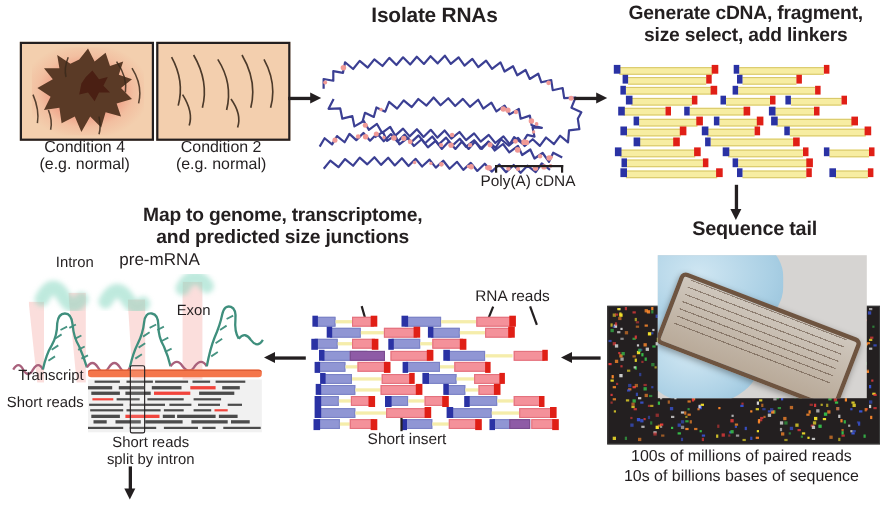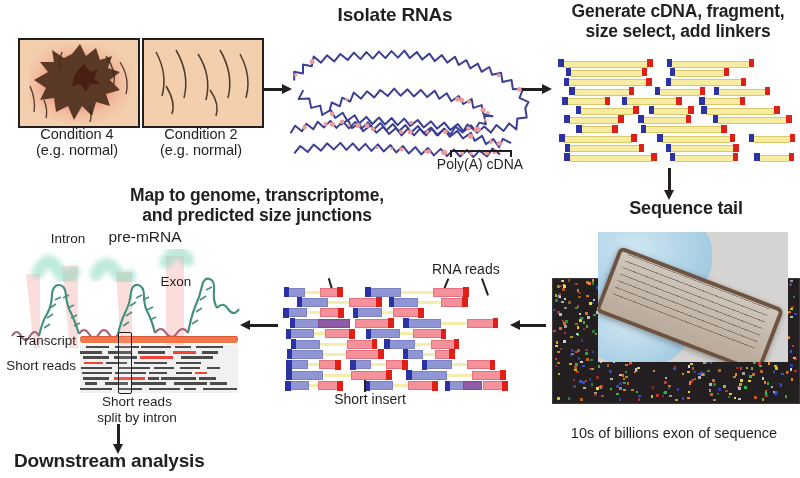--- a/index.html
+++ b/index.html
@@ -913,21 +913,21 @@
     <div class="cell" style="left:22px;top:14px;width:168px;height:62px;
                 transform:rotate(21deg);transform-origin:0 0;
                 background:linear-gradient(180deg,#cfc7bd,#b9aa99);
                 border:4px solid #6e5440;box-shadow:0 2px 6px rgba(0,0,0,.35);"></div>
     <div style="position:absolute;left:30px;top:22px;width:152px;height:46px;
                 transform:rotate(21deg);transform-origin:0 0;
                 background:repeating-linear-gradient(180deg,
                   rgba(90,70,55,.55) 0 1px, rgba(255,255,255,0) 1px 7px);"></div>
   </div>
 
-  <div class="sub" style="left:548px;top:406px;width:252px;font-size:14.5px;line-height:1.25;"><br><span>10s of billions exon of sequence</span></div>
+  <div class="sub" style="left:548px;top:406px;width:252px;font-size:14.5px;line-height:1.25;"><span>100s of millions of paired reads</span><br><span>10s of billions bases of sequence</span></div>
 
   <div class="arrow left" style="left:510px;top:320px;width:36px;height:11px;">
     <div class="shaft" style="width:26px;"></div>
       <div class="head"></div>
   </div>
 
   <div class="leader" style="left:330px;top:278px;width:1.6px;height:16px;transform:rotate(-16deg);"></div>
 
   <div class="sub" style="left:432px;top:262px;width:92px;font-size:14px;text-align:left;">RNA reads</div>
   <div class="leader" style="left:444px;top:278px;width:1.6px;height:18px;transform:rotate(22deg);"></div>
@@ -1196,15 +1196,14 @@
   <div id="intron-box" style="left:118px;top:332px;width:12px;height:60px;"></div>
 
   <div class="sub" style="left:74px;top:394px;width:126px;font-size:13.5px;line-height:1.2;">Short reads
 split by intron</div>
 
   <div class="arrow down" style="left:113px;top:424px;width:10px;height:30px;">
     <div class="shaft" style="height:22px;"></div>
       <div class="head"></div>
   </div>
 
-  <div class="lbl" style="left:14px;top:450px;width:226px;font-size:19px;text-align:left;">Downstream analysis</div>
 
 </div>
 
 </body></html>

